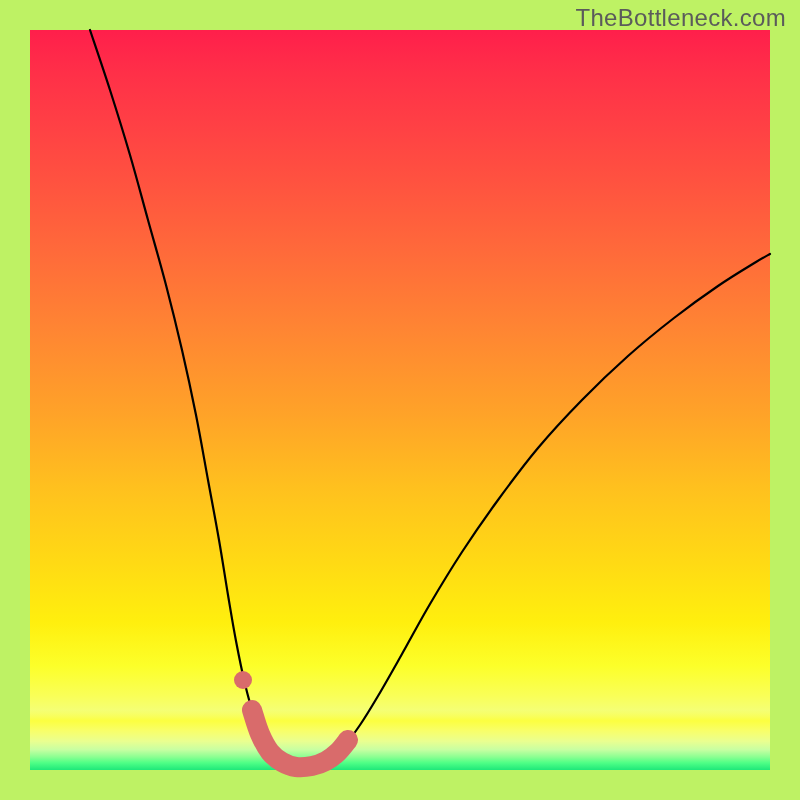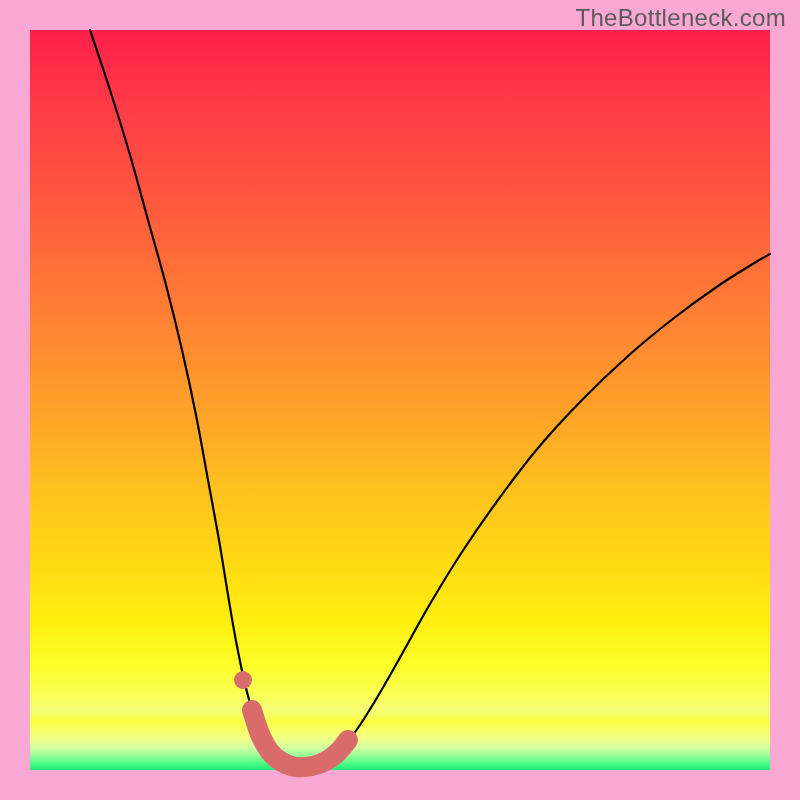--- a/index.html
+++ b/index.html
@@ -10,21 +10,21 @@
     background: #000;
     font-family: Arial, Helvetica, sans-serif;
     overflow: hidden;
   }
   .frame {
     position: absolute;
     top: 0;
     left: 0;
     width: 800px;
     height: 800px;
-    background: #f9a8d4;
+    background: #bef264;
   }
   .watermark {
     position: absolute;
     top: 4px;
     right: 14px;
     color: #5b5b5b;
     font-size: 24px;
     font-weight: 500;
     letter-spacing: 0.3px;
     z-index: 30;

